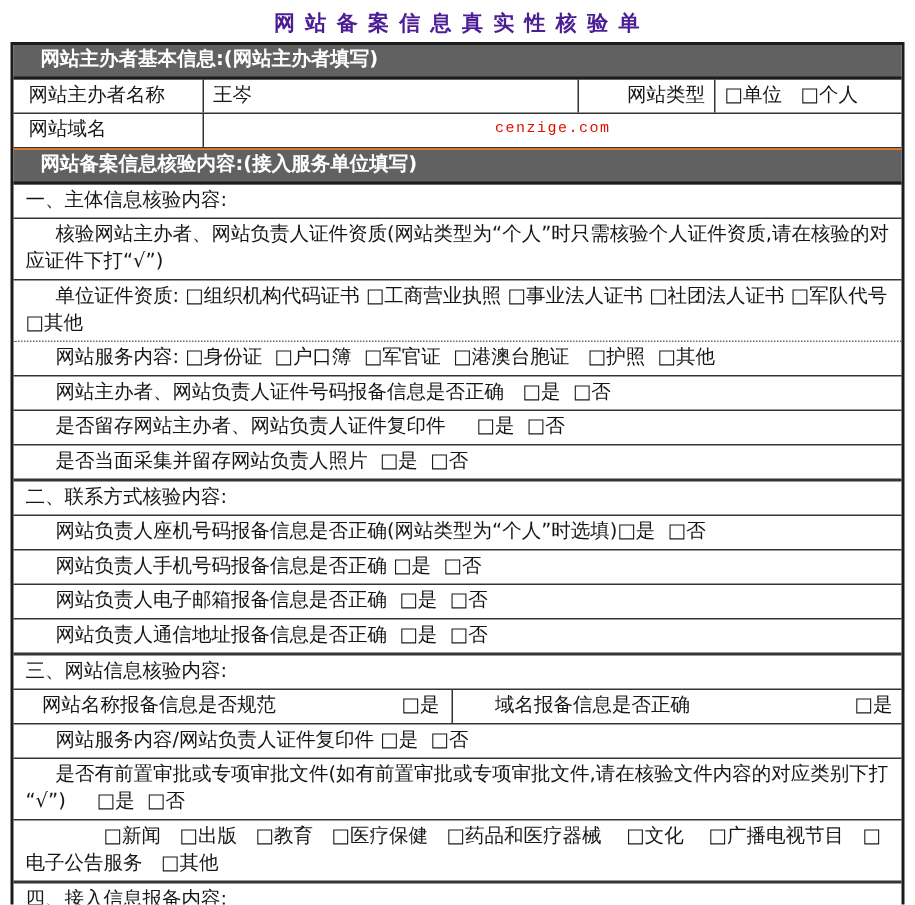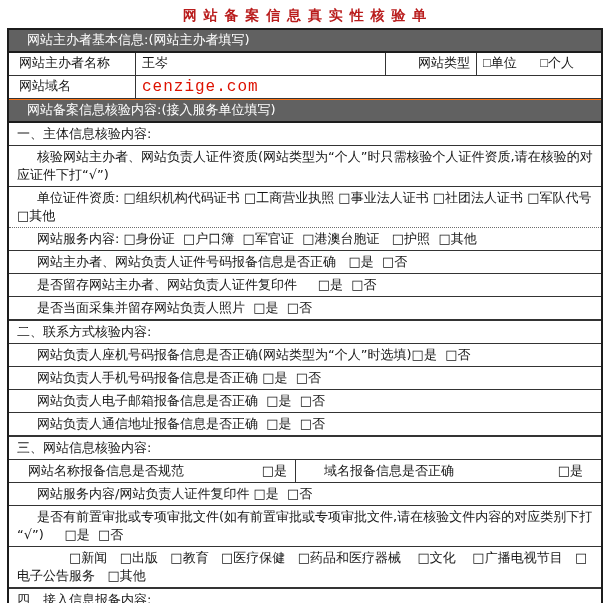--- a/index.html
+++ b/index.html
@@ -2,56 +2,56 @@
 <html lang="zh" style="--bar-bg: #616161; --bar-text: #ffffff; --domain-color: #dd1100;"><head>
 <meta charset="utf-8">
 <style>
   html,body{margin:0;padding:0;}
   body{
     width:610px;height:603px;overflow:hidden;background:#ffffff;
     font-family:"DejaVu Sans","Liberation Sans",sans-serif;color:#161616;
   }
   .title{
     margin:7px 0 3px;text-align:center;
-    font-size:14px;font-weight:bold;letter-spacing:1px;color:#b91c1c;
+    font-size:14px;font-weight:bold;letter-spacing:1px;color:#4c1d95;
   }
   .form-table{
     margin:0 7px;border:2px solid #1c1c1c;background:#fff;
   }
   .bar{
     background:var(--bar-bg,#616161);color:var(--bar-text,#fff);
-    font-weight:normal;font-size:13px;line-height:16px;
+    font-weight:bold;font-size:13px;line-height:16px;
     padding:2px 10px 3px 18px;border-bottom:2px solid #1c1c1c;
     white-space:pre-wrap;
   }
   .bar.mid{border-top:1px solid #f97316;}
   .cells-row{display:flex;border-bottom:1px solid #343434;font-size:13px;line-height:18px;}
-  .cell{padding:2px 6px;font-family:Liberation Mono, monospace;}
+  .cell{padding:2px 6px;}
   .label-cell{flex:0 0 110px;border-right:1px solid #343434;padding-left:10px;}
   .value-cell{flex:1;}
   .type-label-cell{flex:0 0 78px;border-left:1px solid #343434;border-right:1px solid #343434;text-align:right;}
   .type-options-cell{flex:0 0 112px;white-space:pre;}
   .domain-value-cell{
-    flex:1;text-align:left;color:var(--domain-color,#dd1100);
+    flex:1;text-align:center;color:var(--domain-color,#dd1100);
     font-family:"Liberation Mono","DejaVu Sans Mono",monospace;
-    font-size:16px;letter-spacing:1px;
+    font-size:10px;letter-spacing:1px;
   }
   .row{
     padding:2px 8px;font-size:13px;line-height:18px;
     border-bottom:1px solid #343434;white-space:pre-wrap;
   }
   .row.indent{text-indent:20px;}
   .row.cat-indent{text-indent:52px;}
   .row.dotted{border-bottom:1px dotted #6e6e6e;}
   .row.sect{border-top:1px solid #343434;}
   .row.last{border-bottom:none;}
   .split-row{display:flex;border-bottom:1px solid #343434;font-size:13px;line-height:18px;text-align:center;}
   .split-cell{flex:1;display:flex;justify-content:space-between;padding:2px 8px 2px 19px;}
   .split-cell.left{border-right:1px solid #343434;}
-  .split-cell.right{padding-left:28px;padding-right:18px;}
+  .split-cell.right{padding-left:28px;padding-right:6px;}
 </style>
 </head>
 <body>
 
 <div class="page">
 
   <h1 class="title">网 站 备 案 信 息 真 实 性 核 验 单</h1>
 
   <div class="form-table">
 

